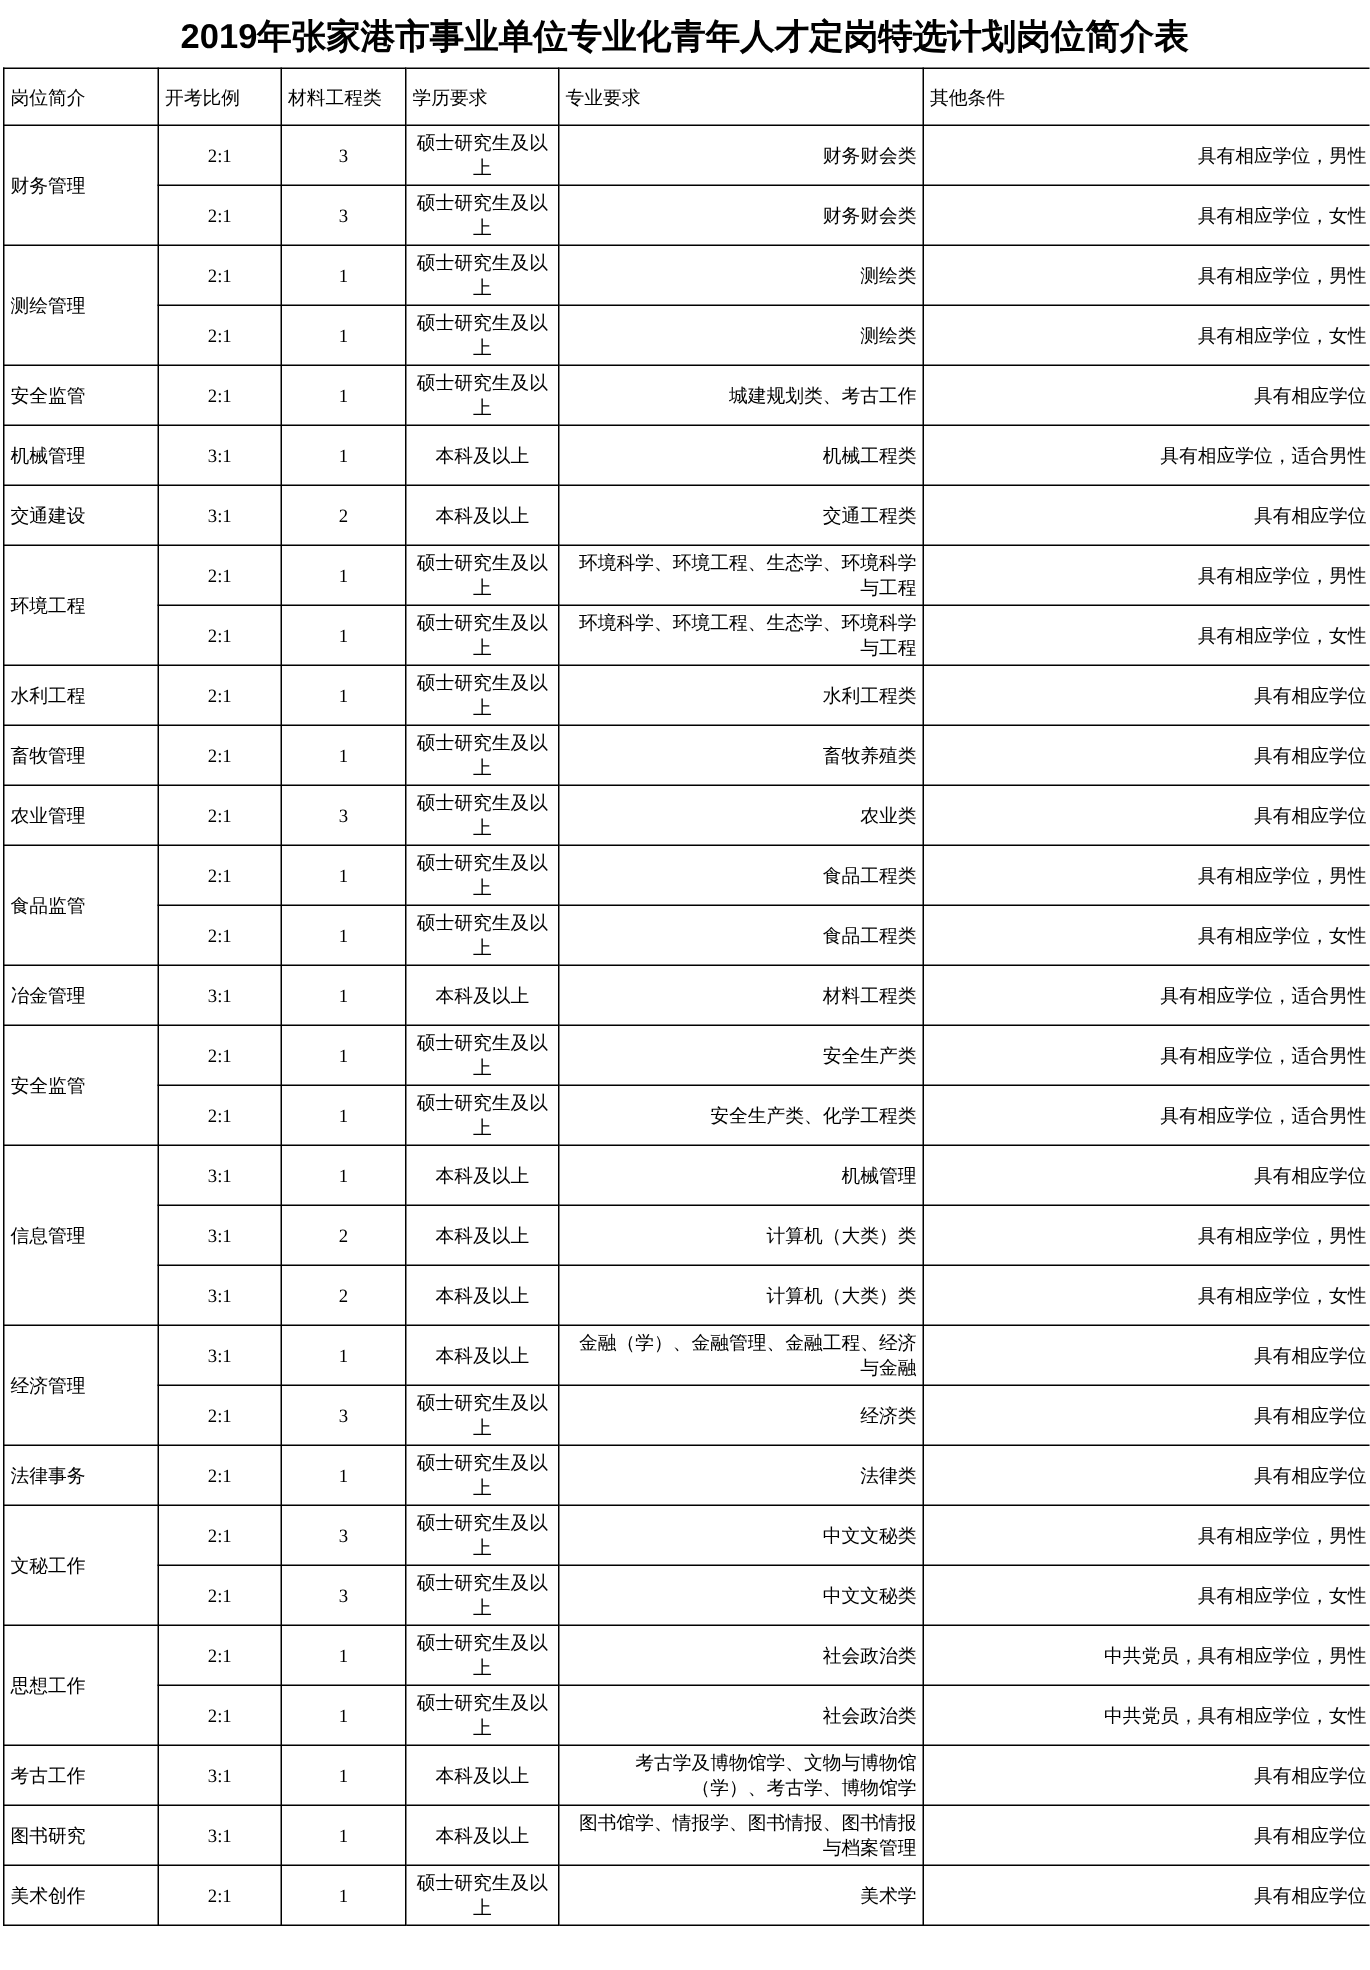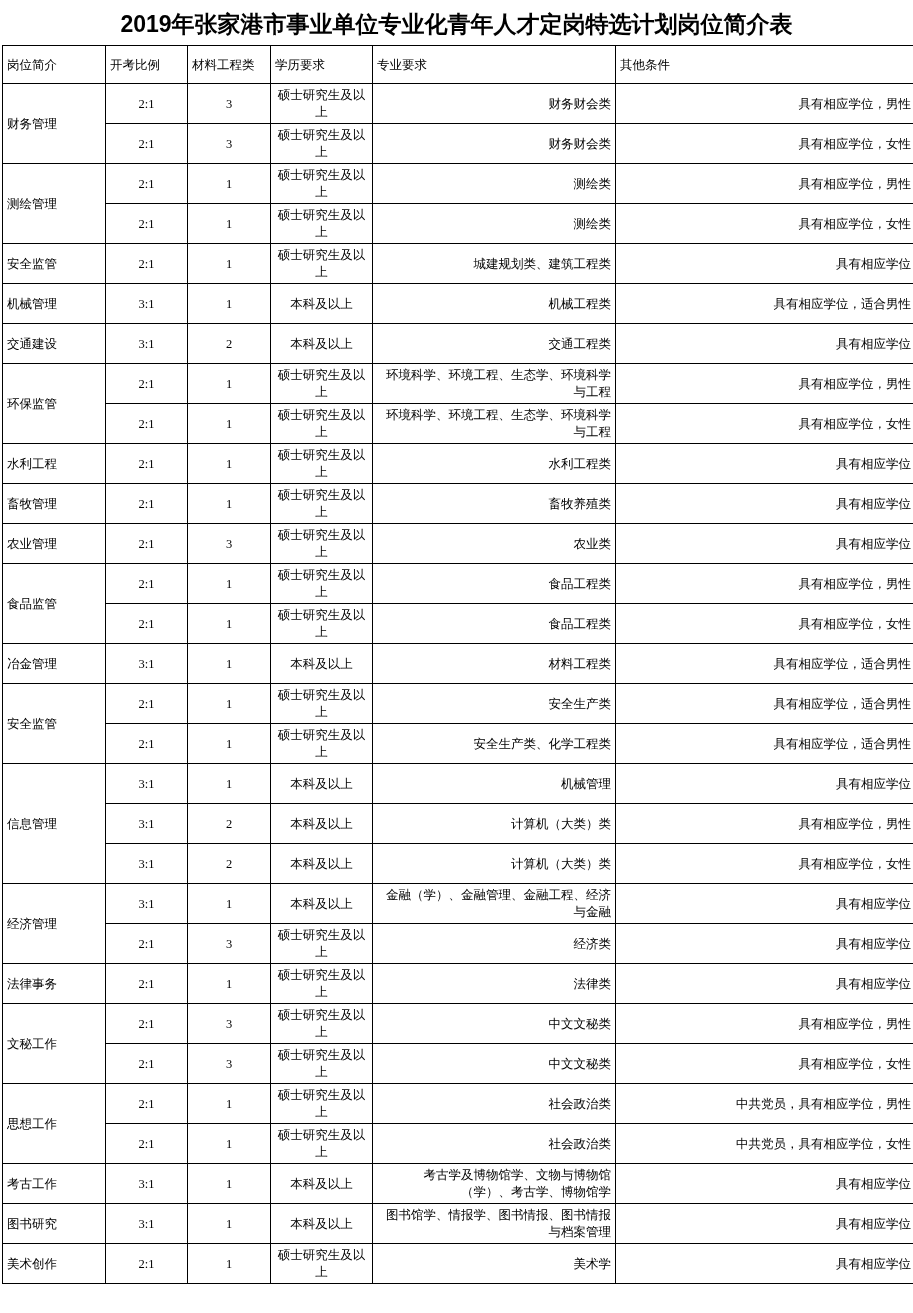--- a/index.html
+++ b/index.html
@@ -143,41 +143,41 @@
           <td class="count">1</td>
           <td class="edu">硕士研究生及以上</td>
           <td class="major">测绘类</td>
           <td class="other">具有相应学位，女性</td>
         </tr>
         <tr class="datarow">
           <td class="post" rowspan="1">安全监管</td>
           <td class="ratio">2:1</td>
           <td class="count">1</td>
           <td class="edu">硕士研究生及以上</td>
-          <td class="major">城建规划类、建筑工程类</td>
+          <td class="major">城建规划类、考古工作</td>
           <td class="other">具有相应学位</td>
         </tr>
         <tr class="datarow">
           <td class="post" rowspan="1">机械管理</td>
           <td class="ratio">3:1</td>
           <td class="count">1</td>
           <td class="edu">本科及以上</td>
           <td class="major">机械工程类</td>
           <td class="other">具有相应学位，适合男性</td>
         </tr>
         <tr class="datarow">
           <td class="post" rowspan="1">交通建设</td>
           <td class="ratio">3:1</td>
           <td class="count">2</td>
           <td class="edu">本科及以上</td>
           <td class="major">交通工程类</td>
           <td class="other">具有相应学位</td>
         </tr>
         <tr class="datarow">
-          <td class="post" rowspan="2">环保监管</td>
+          <td class="post" rowspan="2">环境工程</td>
           <td class="ratio">2:1</td>
           <td class="count">1</td>
           <td class="edu">硕士研究生及以上</td>
           <td class="major">环境科学、环境工程、生态学、环境科学与工程</td>
           <td class="other">具有相应学位，男性</td>
         </tr>
         <tr class="datarow">
           <td class="ratio">2:1</td>
           <td class="count">1</td>
           <td class="edu">硕士研究生及以上</td>

